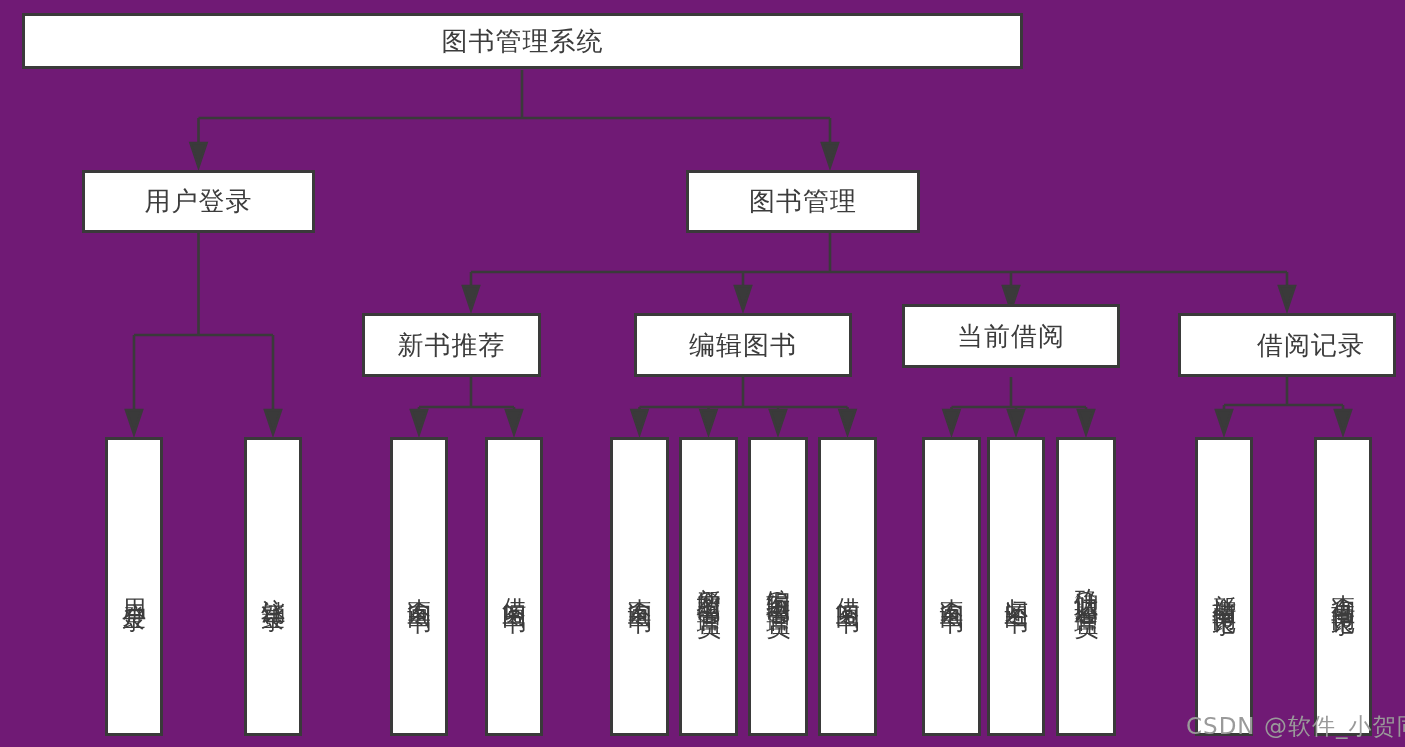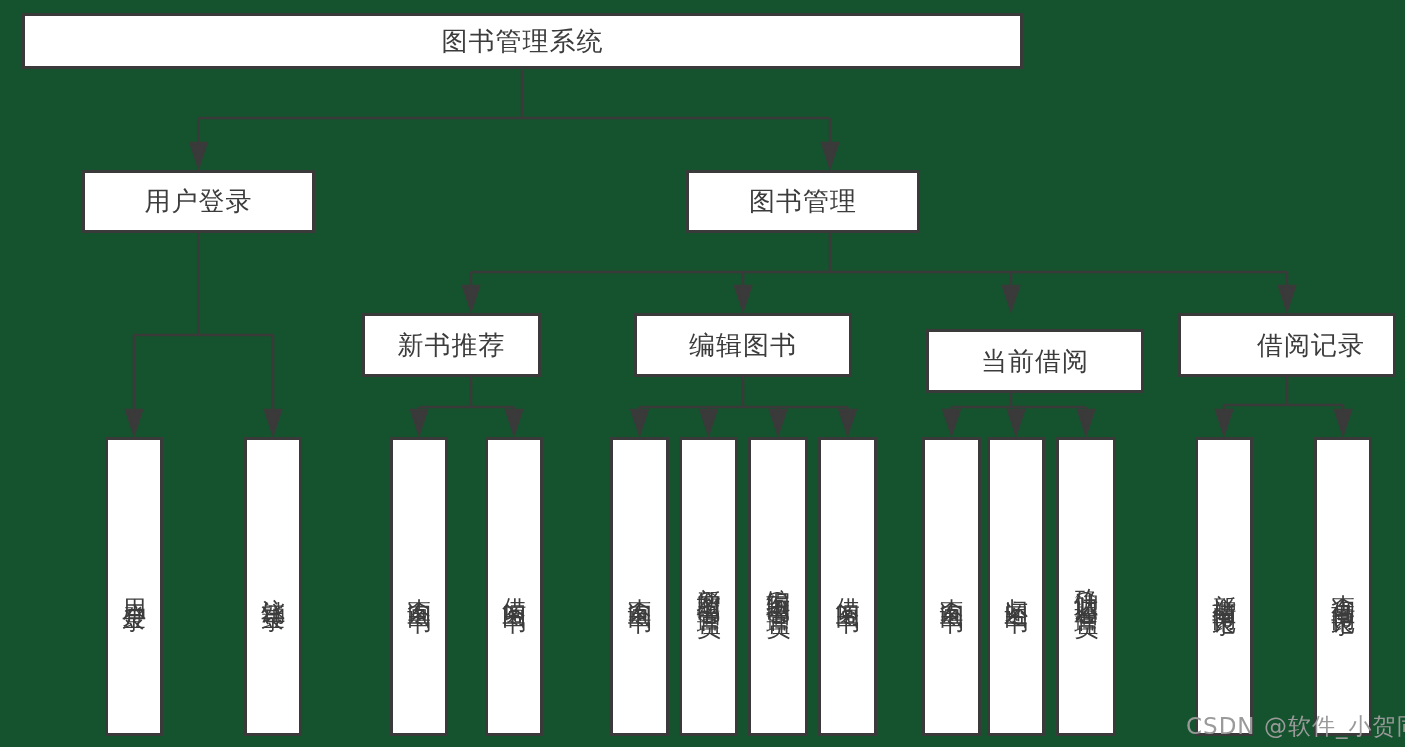--- a/index.html
+++ b/index.html
@@ -1,19 +1,19 @@
 <!DOCTYPE html>
 <html><head>
 <meta charset="utf-8">
 <style>
   html,body { margin:0; padding:0; background:#ffffff; }
   #canvas {
     position:relative;
     width:1405px; height:747px;
-    background:#14532d;
+    background:#701a75;
     overflow:hidden;
     font-family:"DejaVu Sans","Liberation Sans",sans-serif;
   }
   #edges { position:absolute; left:0; top:0; z-index:1; }
   .box {
     position:absolute;
     box-sizing:border-box;
     border:3px solid #3a3a3a;
     background:#ffffff;
     display:flex;
@@ -95,21 +95,21 @@
     </g>
   </svg>
 
   <div class="box hbox" style="left:22px; top:13px; width:1001px; height:56px;">图书管理系统</div>
 
   <div class="box hbox" style="left:82px; top:170px; width:233px; height:63px;">用户登录</div>
   <div class="box hbox" style="left:686px; top:170px; width:234px; height:63px;">图书管理</div>
 
   <div class="box hbox" style="left:362px; top:313px; width:179px; height:64px;">新书推荐</div>
   <div class="box hbox" style="left:634px; top:313px; width:218px; height:64px;">编辑图书</div>
-  <div class="box hbox" style="left:902px; top:329px; width:218px; height:64px;margin-left:24px;">当前借阅</div>
+  <div class="box hbox" style="left:902px; top:304px; width:218px; height:64px;">当前借阅</div>
   <div class="box hbox" style="left:1178px; top:313px; width:218px; height:64px;padding-left:48px;">借阅记录</div>
 
   <div class="box vbox" style="left:105px; top:437px; width:58px; height:299px;">用户登录</div>
   <div class="box vbox" style="left:244px; top:437px; width:58px; height:299px;">注销登录</div>
 
   <div class="box vbox" style="left:390px; top:437px; width:58px; height:299px;">查询图书</div>
   <div class="box vbox" style="left:485px; top:437px; width:58px; height:299px;">借阅图书</div>
 
   <div class="box vbox" style="left:610px; top:437px; width:59px; height:299px;">查询图书</div>
   <div class="box vbox" style="left:679px; top:437px; width:59px; height:299px;">新增图书（管理员）</div>

